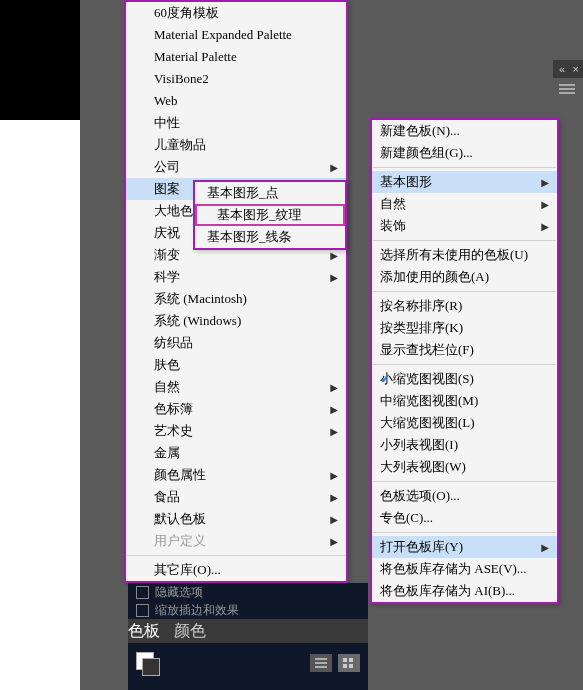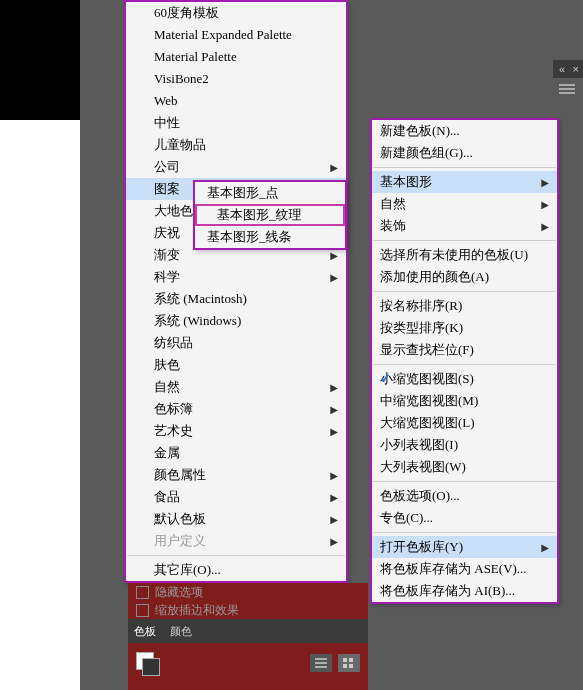--- a/index.html
+++ b/index.html
@@ -17,24 +17,24 @@
   .menu .sep { height: 1px; background: #d0d0d0; margin: 3px 1px; }
   .menu .arrow { position: absolute; right: 8px; top: 3px; font-size: 10px; color: #333; }
   .menu .check { position: absolute; left: 8px; top: 2px; color: #2a6fd6; font-weight: bold; }
   .main-menu { left: 124px; top: 0; width: 220px; }
   .sub-menu1 { left: 193px; top: 180px; width: 150px; }
   .sub-menu1 .item { padding-left: 12px; }
   .sub-menu1 .hotsel { border: 2px solid #c73da8; padding: 0 20px 0 20px; height: 18px; line-height: 18px; }
   .right-menu { left: 370px; top: 118px; width: 185px; }
   .right-menu .item { padding-left: 8px; padding-right: 18px; }
   
-  .swpanel { position: absolute; left: 128px; top: 583px; width: 240px; height: 107px; background: #7f1d1d; }
+  .swpanel { position: absolute; left: 128px; top: 583px; width: 240px; height: 107px; background: #0f172a; }
   .swpanel .hidden-row { height: 18px; padding-left: 8px; color: #999; font-size: 12px; display: flex; align-items: center; }
   .swpanel .hidden-row .cb { width: 11px; height: 11px; border: 1px solid #888; margin-right: 6px; }
-  .swpanel .tabs { height: 24px; background: #3a3a3a; display: flex; align-items: center; padding-left: 6px; gap: 14px; color: #ccc; font-size: 11px; }
+  .swpanel .tabs { height: 24px; background: #3a3a3a; display: flex; align-items: center; gap: 14px; color: #ccc; font-size: 16px; }
   .swpanel .tabs .active { color: #fff; }
   .swpanel .swatch-row { height: 40px; display: flex; align-items: center; padding: 0 8px; justify-content: space-between; }
   .swpanel .swatch { width: 22px; height: 22px; position: relative; }
   .swpanel .swatch .big { position: absolute; left: 0; top: 0; width: 16px; height: 16px; background: #fff; border: 1px solid #aaa; }
   .swpanel .swatch .small { position: absolute; left: 6px; top: 6px; width: 16px; height: 16px; background: #333; border: 1px solid #aaa; }
   .view-toggles { display: flex; gap: 6px; }
   .vt { width: 22px; height: 18px; background: #555; display: flex; align-items: center; justify-content: center; }
   .vt.active { background: #6a6a6a; }
   .vt svg { display: block; }
 </style>

